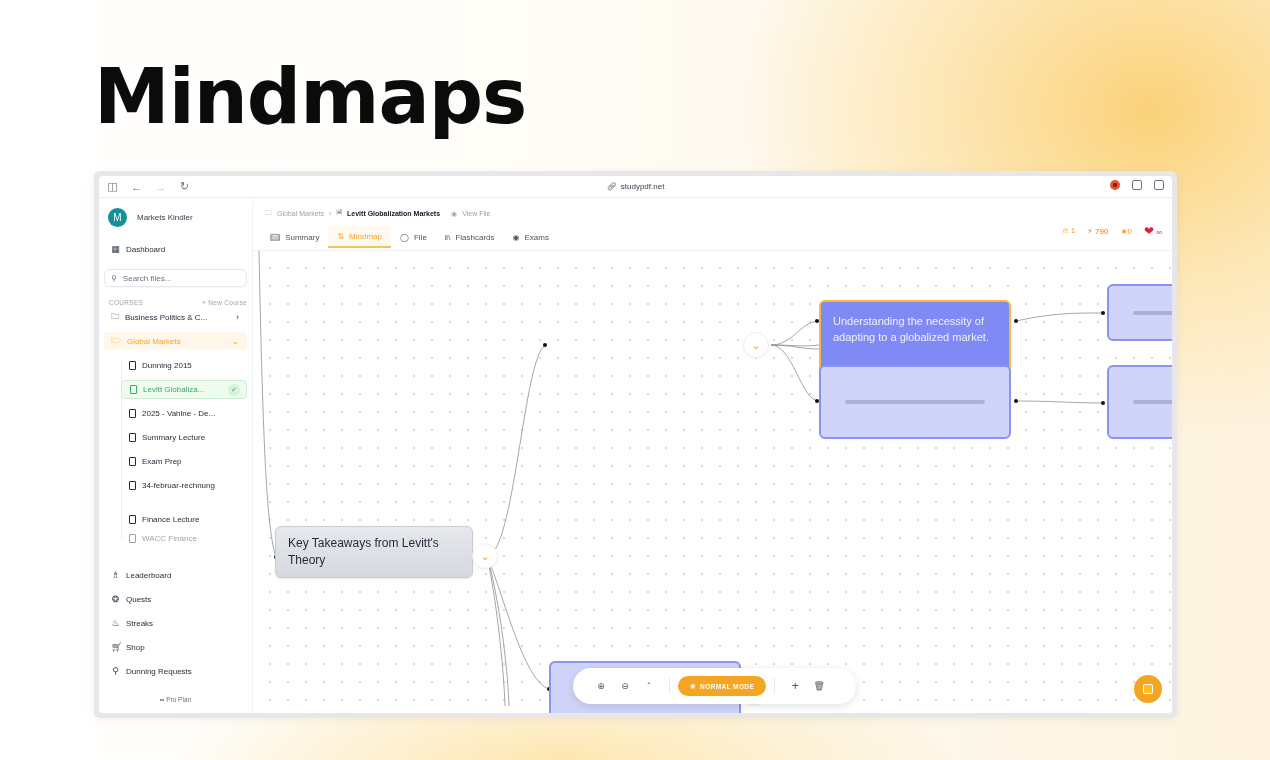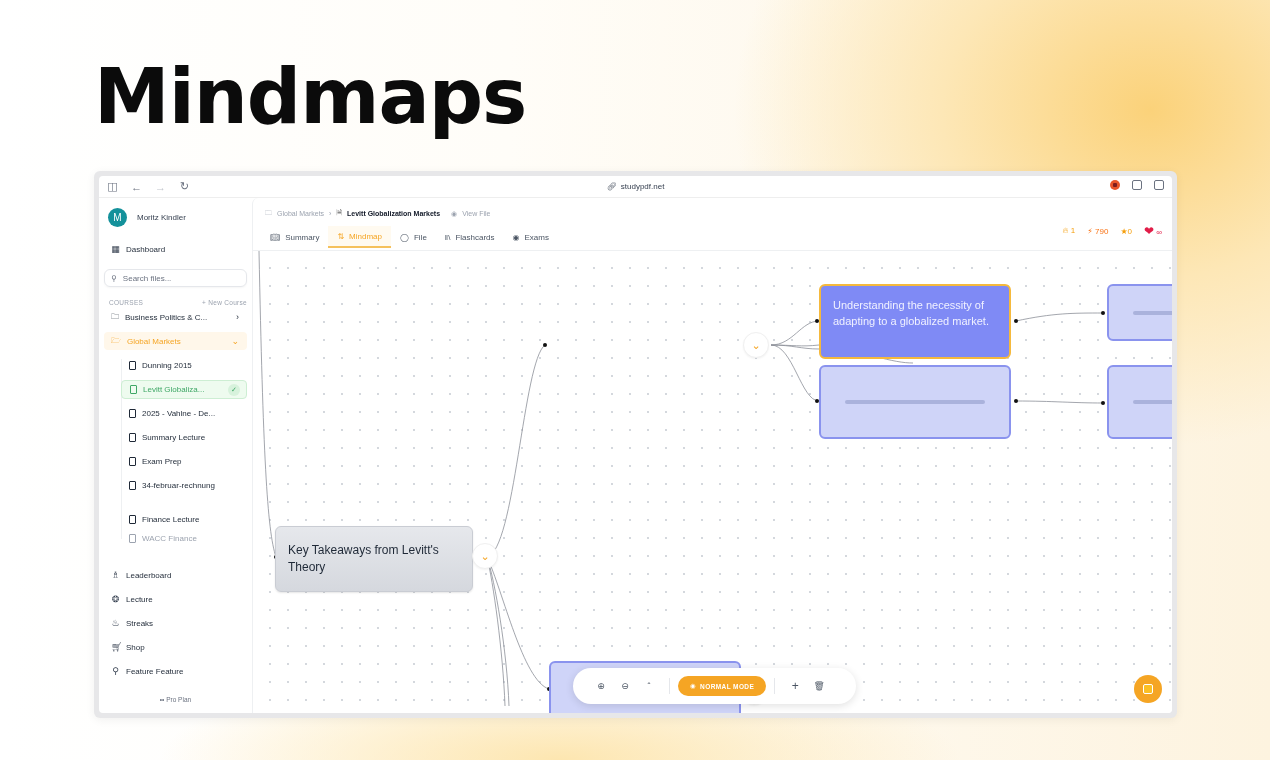--- a/index.html
+++ b/index.html
@@ -120,21 +120,21 @@
     <div class="bb-right">
       <div class="rec-dot"></div>
       <div class="sq-icon"></div>
       <div class="sq-icon"></div>
     </div>
   </div>
 
   <div class="sidebar">
     <div class="user">
       <div class="avatar">M</div>
-      <span class="user-name">Moritz Kindler</span>
+      <span class="user-name">Markets Kindler</span>
     </div>
     <div class="nav-item" style="top:46px">
       <span class="ic">▦</span>
       <span>Dashboard</span>
     </div>
     <div class="search">
       <span>⚲</span>
       <span>Search files...</span>
     </div>
     <div class="courses-head">
@@ -186,33 +186,33 @@
           <span class="file-icon"></span>
           <span>WACC Finance</span>
         </div>
 
     <div class="nav-item" style="top:372px">
           <span class="ic">♗</span>
           <span>Leaderboard</span>
         </div>
     <div class="nav-item" style="top:396px">
           <span class="ic">❂</span>
-          <span>Lecture</span>
+          <span>Quests</span>
         </div>
     <div class="nav-item" style="top:420px">
           <span class="ic">♨</span>
           <span>Streaks</span>
         </div>
     <div class="nav-item" style="top:444px">
           <span class="ic">🛒︎</span>
           <span>Shop</span>
         </div>
     <div class="nav-item" style="top:468px">
           <span class="ic">⚲</span>
-          <span>Feature Feature</span>
+          <span>Dunning Requests</span>
         </div>
     <div class="pro-plan">•• Pro Plan</div>
   </div>
 
   <div class="main">
     <div class="breadcrumb">
       <span>🗀︎</span>
       <span>Global Markets</span>
       <span>›</span>
       <span style="color:#111">🗎︎</span>
@@ -273,34 +273,34 @@
       <div class="dot" style="left:761px;top:68px"></div>
       <div class="dot" style="left:761px;top:148px"></div>
       <div class="dot" style="left:848px;top:60px"></div>
       <div class="dot" style="left:848px;top:150px"></div>
       <div class="dot" style="left:294px;top:436px"></div>
 
       <div class="toggle" style="left:490px;top:81px">
             <span>⌄</span>
           </div>
 
-      <div class="node-blue" style="left:566px;top:33px;width:192px;height:75px">
+      <div class="node-blue" style="left:566px;top:49px;width:192px;height:75px">
         <span>Understanding the necessity of adapting to a globalized market.</span>
       </div>
       <div class="node-light" style="left:566px;top:114px;width:192px;height:74px">
         <div class="placeholder-bar" style="left:24px;top:33px;width:140px"></div>
       </div>
       <div class="node-light" style="left:854px;top:33px;width:70px;height:57px">
         <div class="placeholder-bar" style="left:24px;top:25px;width:60px"></div>
       </div>
       <div class="node-light" style="left:854px;top:114px;width:70px;height:74px">
         <div class="placeholder-bar" style="left:24px;top:33px;width:60px"></div>
       </div>
 
-      <div class="node-gray" style="left:22px;top:275px;width:198px;height:66px">
+      <div class="node-gray" style="left:22px;top:275px;width:198px;height:52px">
         <span>Key Takeaways from Levitt's Theory</span>
       </div>
       <div class="toggle" style="left:219px;top:292px">
             <span>⌄</span>
           </div>
 
       <div class="node-light" style="left:296px;top:410px;width:192px;height:60px"></div>
       <div class="toggle" style="left:488px;top:428px">
             <span style="color:#6b7280">›</span>
           </div>

